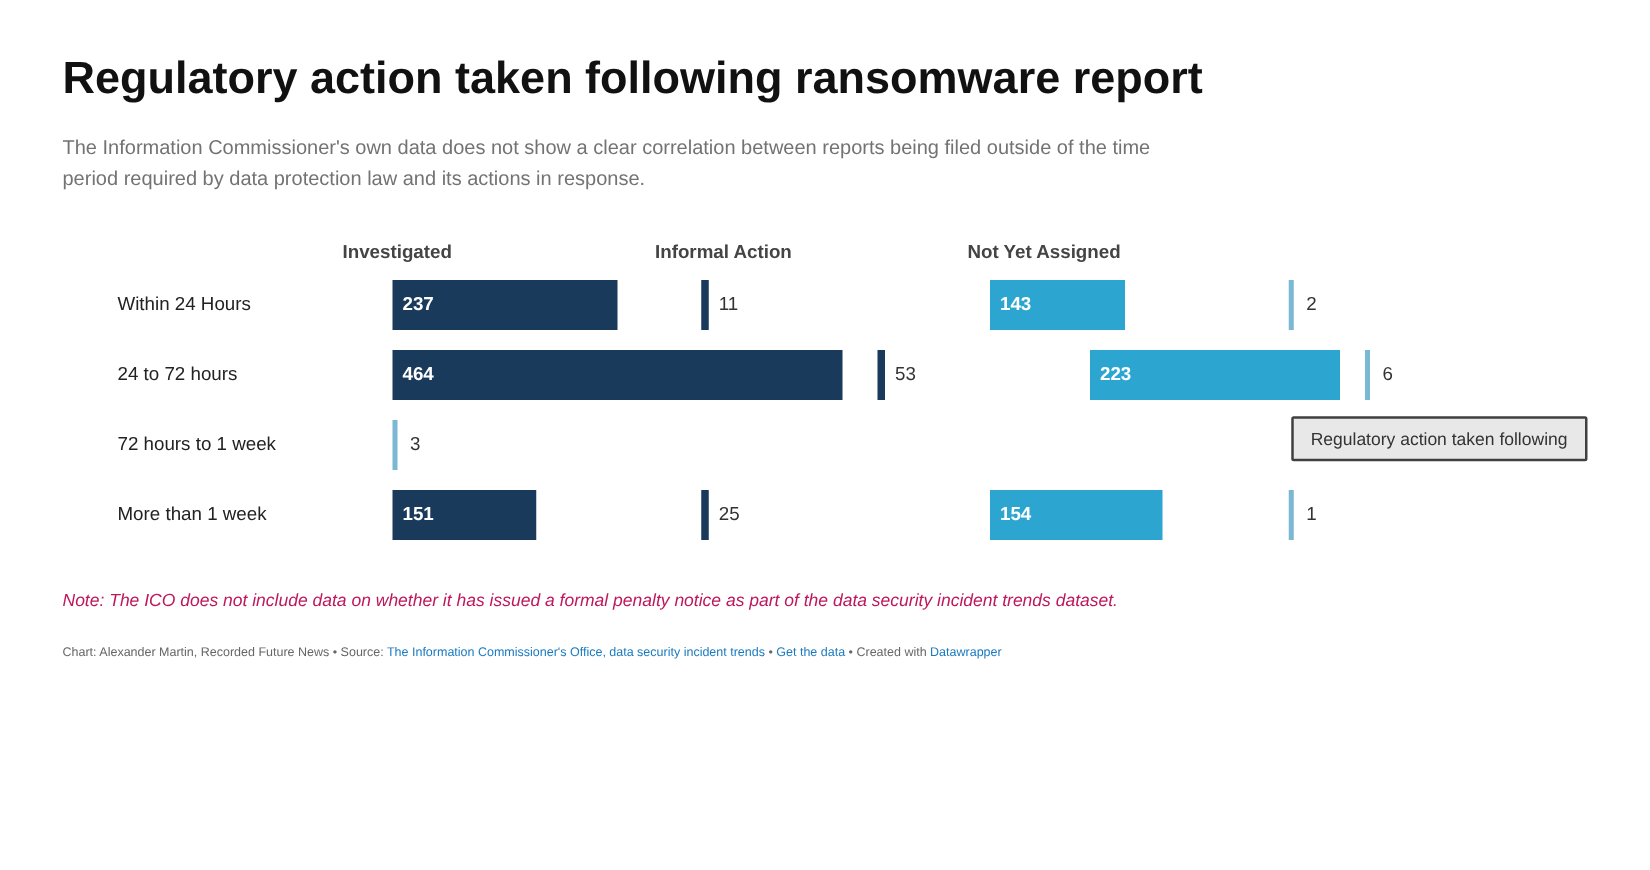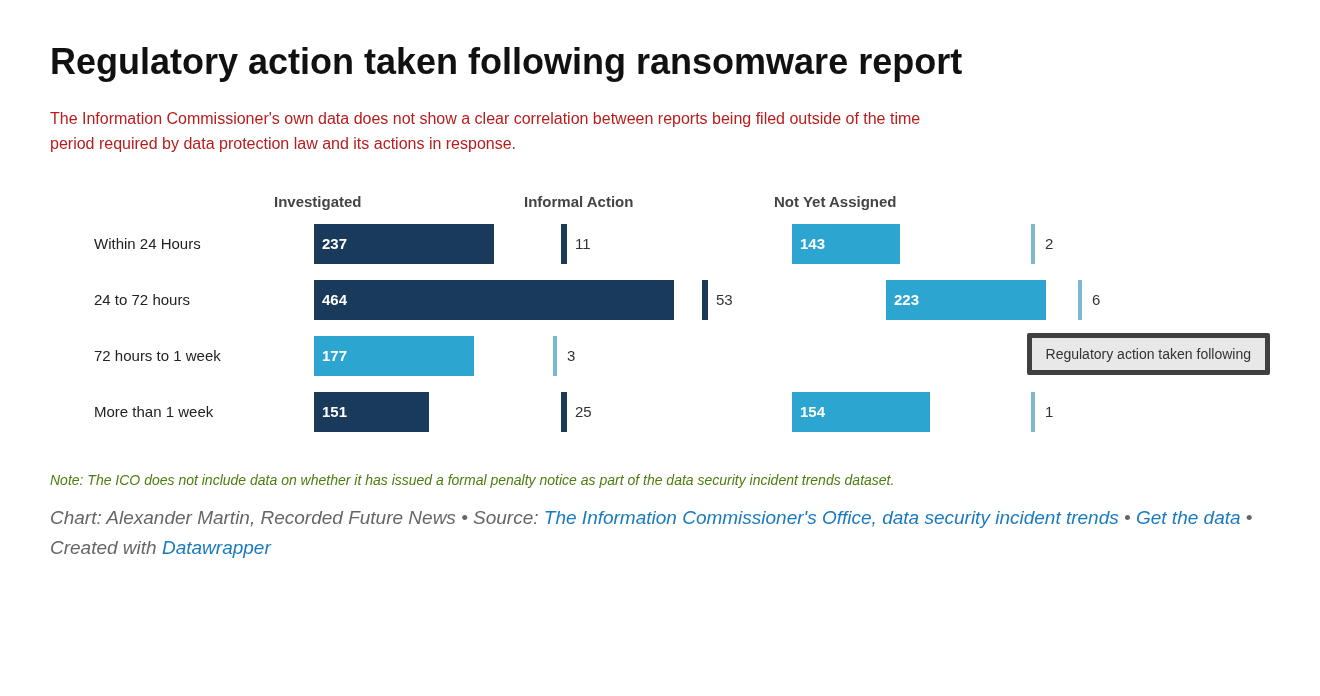--- a/index.html
+++ b/index.html
@@ -17,21 +17,21 @@
       font-size: 36px;
       font-weight: 800;
       line-height: 1.2;
       margin-bottom: 24px;
       color: #111;
     }
 
     .subtitle {
       font-size: 16px;
       line-height: 1.55;
-      color: #b91c1c;
+      color: #737373;
       max-width: 880px;
       margin-bottom: 36px;
     }
 
     
     .chart-container {
       position: relative;
       width: 100%;
       margin-bottom: 32px;
     }
@@ -124,45 +124,44 @@
       height: 40px;
       background-color: #7ab8d4;
       margin-right: 10px;
       flex-shrink: 0;
     }
 
     
     .note {
       font-size: 14px;
       font-style: italic;
-      color: #4d7c0f;
+      color: #be185d;
       line-height: 1.5;
       max-width: 900px;
-      margin-bottom: 12px;
+      margin-bottom: 24px;
     }
 
     .source-line {
-      font-size: 19px;
+      font-size: 10px;
       color: #666;
       line-height: 1.6;
-      font-style: italic;
     }
 
     .source-link {
       color: #1a7abf;
       text-decoration: none;
     }
 
     
     .tooltip {
       position: absolute;
       top: 140px;
       right: 0px;
       background: #e8e8e8;
-      border: 5px solid #404040;
+      border: 2px solid #404040;
       padding: 8px 14px;
       font-size: 14px;
       color: #333;
       white-space: nowrap;
       z-index: 10;
       border-radius: 2px;
     }
   </style>
 </head>
 <body>
@@ -209,35 +208,32 @@
     <div class="bar-cell">
       <div class="bar bar-dark-blue" style="width:360px">464</div>
     </div>
     <div class="bar-cell">
       <div class="bar-thin">
         <div class="bar-thin-line"></div>
         <span>53</span>
       </div>
     </div>
     <div class="bar-cell">
-      <div class="bar bar-light-blue" style="width:160px">223</div>
+      <div class="bar bar-light-blue" style="width:200px">223</div>
     </div>
     <div class="bar-cell">
       <div class="bar-nya">
         <div class="bar-nya-line"></div>
         <span>6</span>
       </div>
     </div>
   </div>
 
   <div class="chart-row">
     <div class="row-label">72 hours to 1 week</div>
-    <div class="bar-cell">
-      <div class="bar bar-light-blue" style="width:160px">177</div>
-    </div>
     <div class="bar-cell">
       <div class="bar-nya">
         <div class="bar-nya-line"></div>
         <span>3</span>
       </div>
     </div>
   </div>
 
   <div class="chart-row">
     <div class="row-label">More than 1 week</div>

